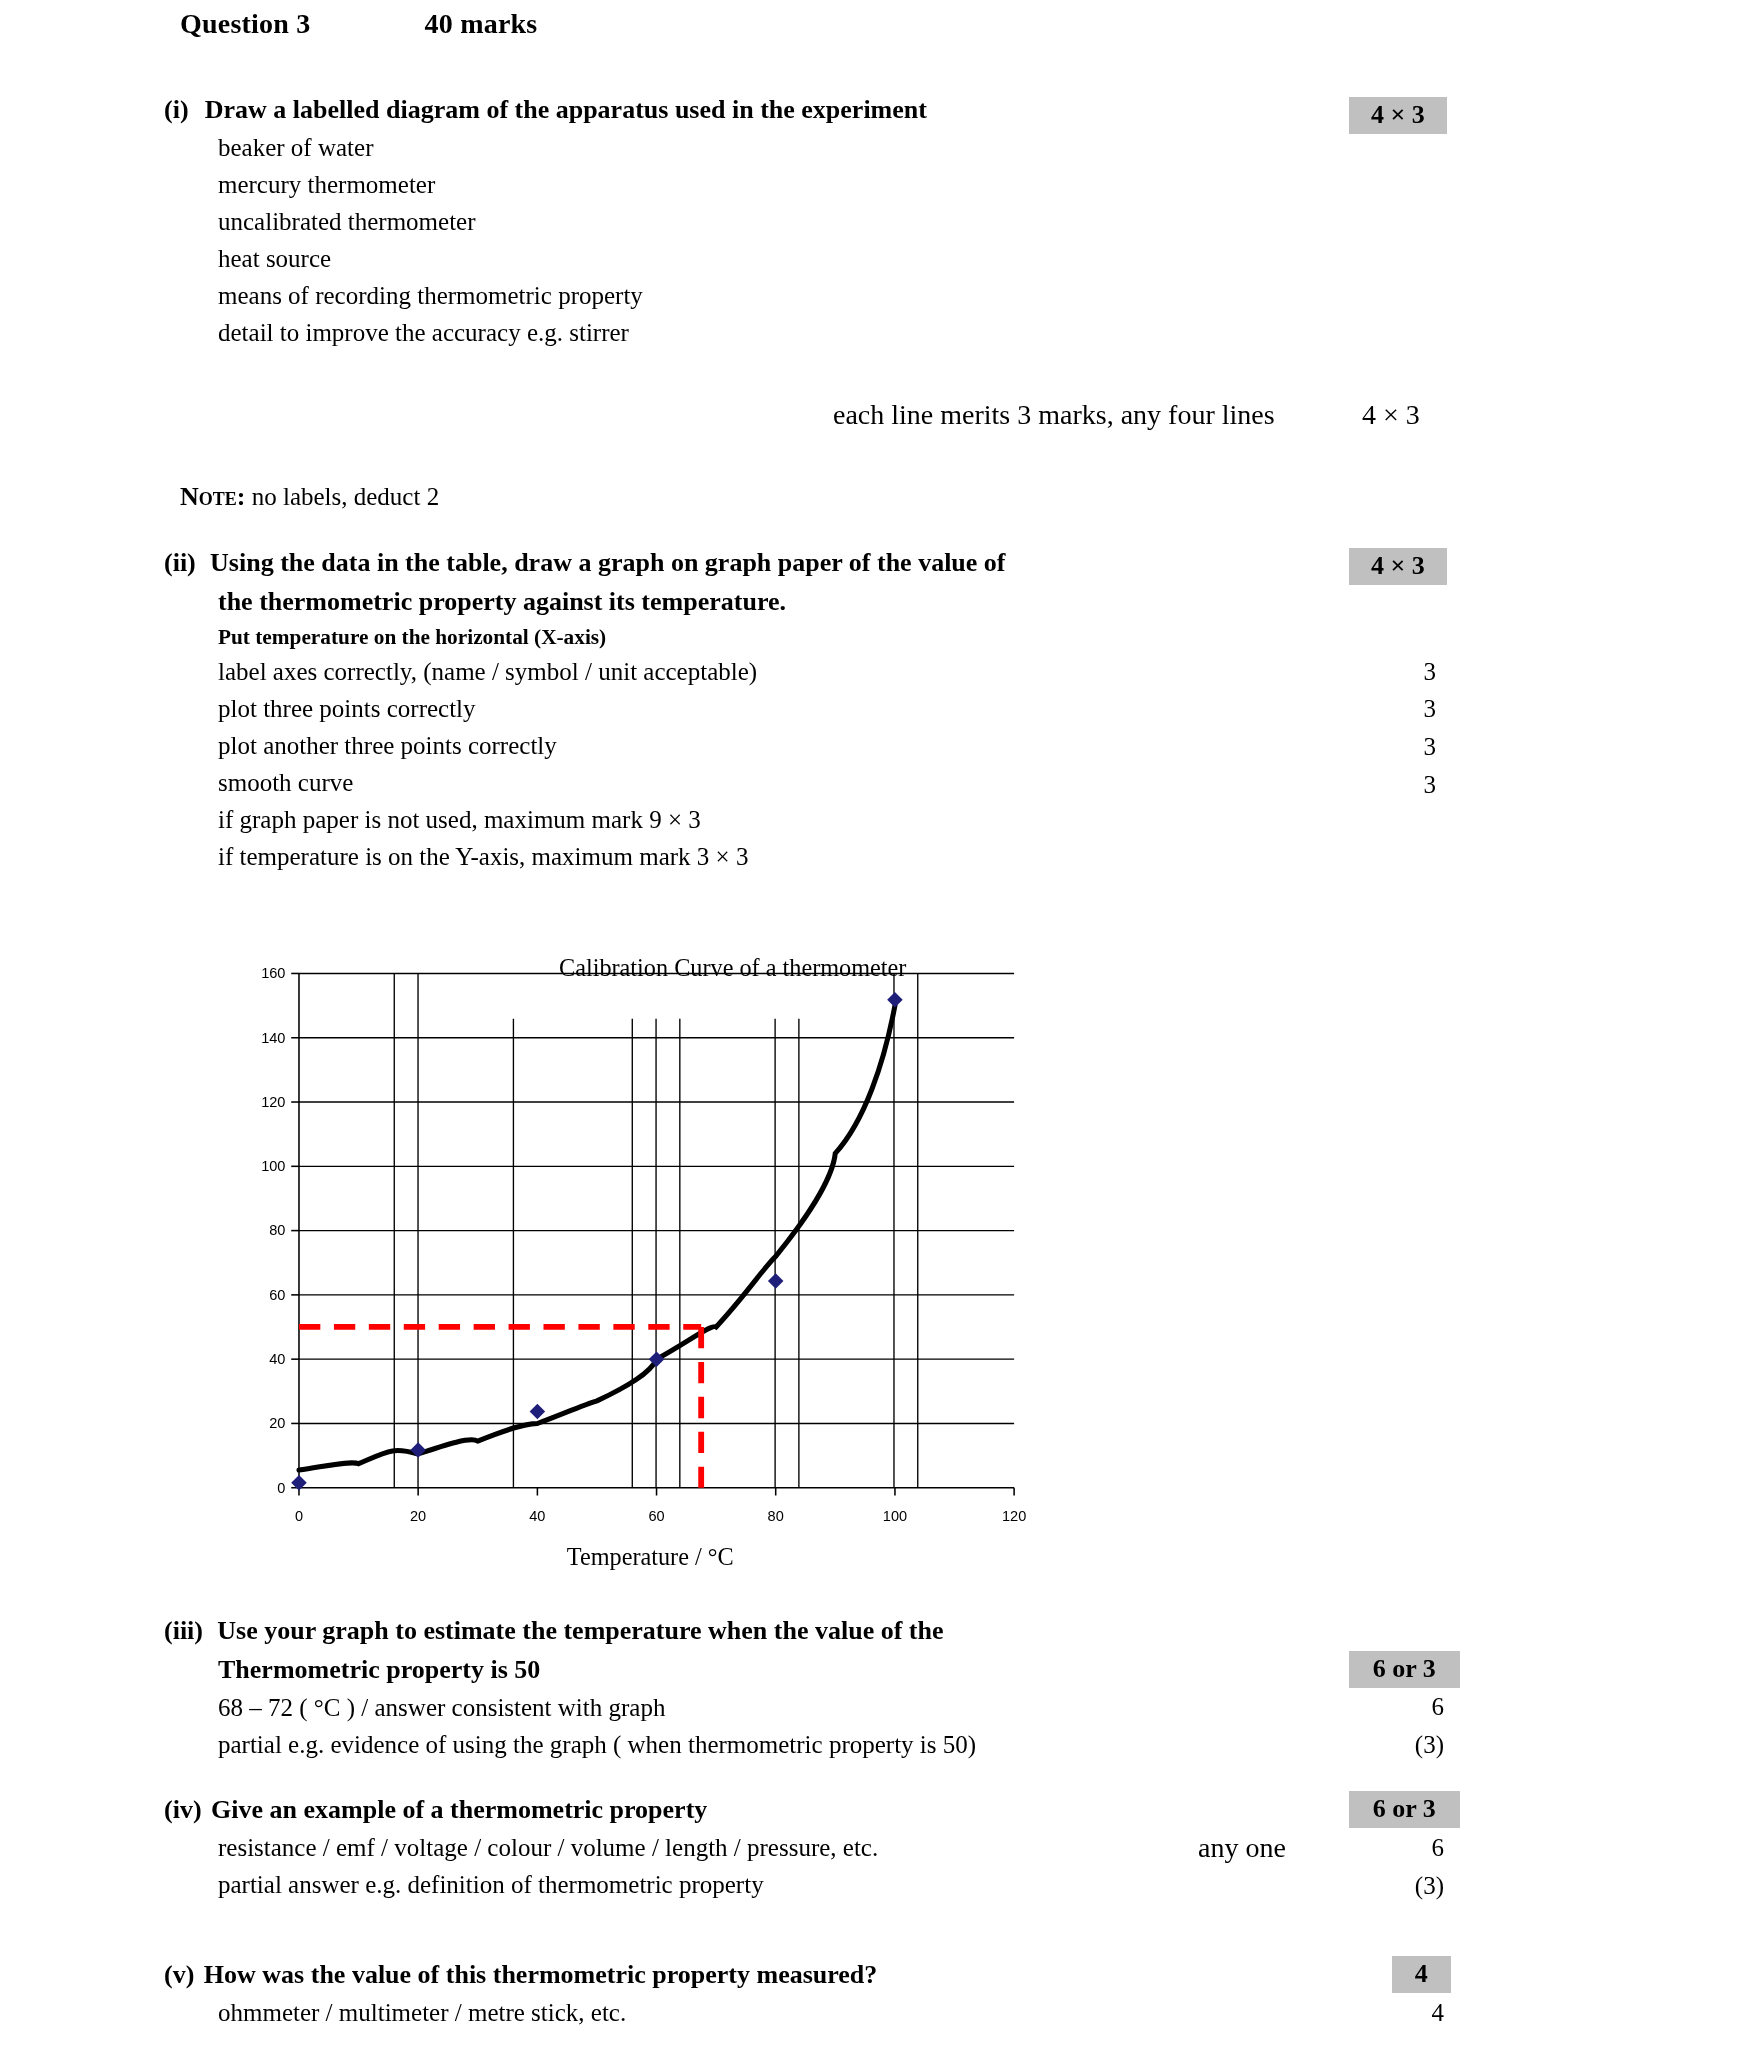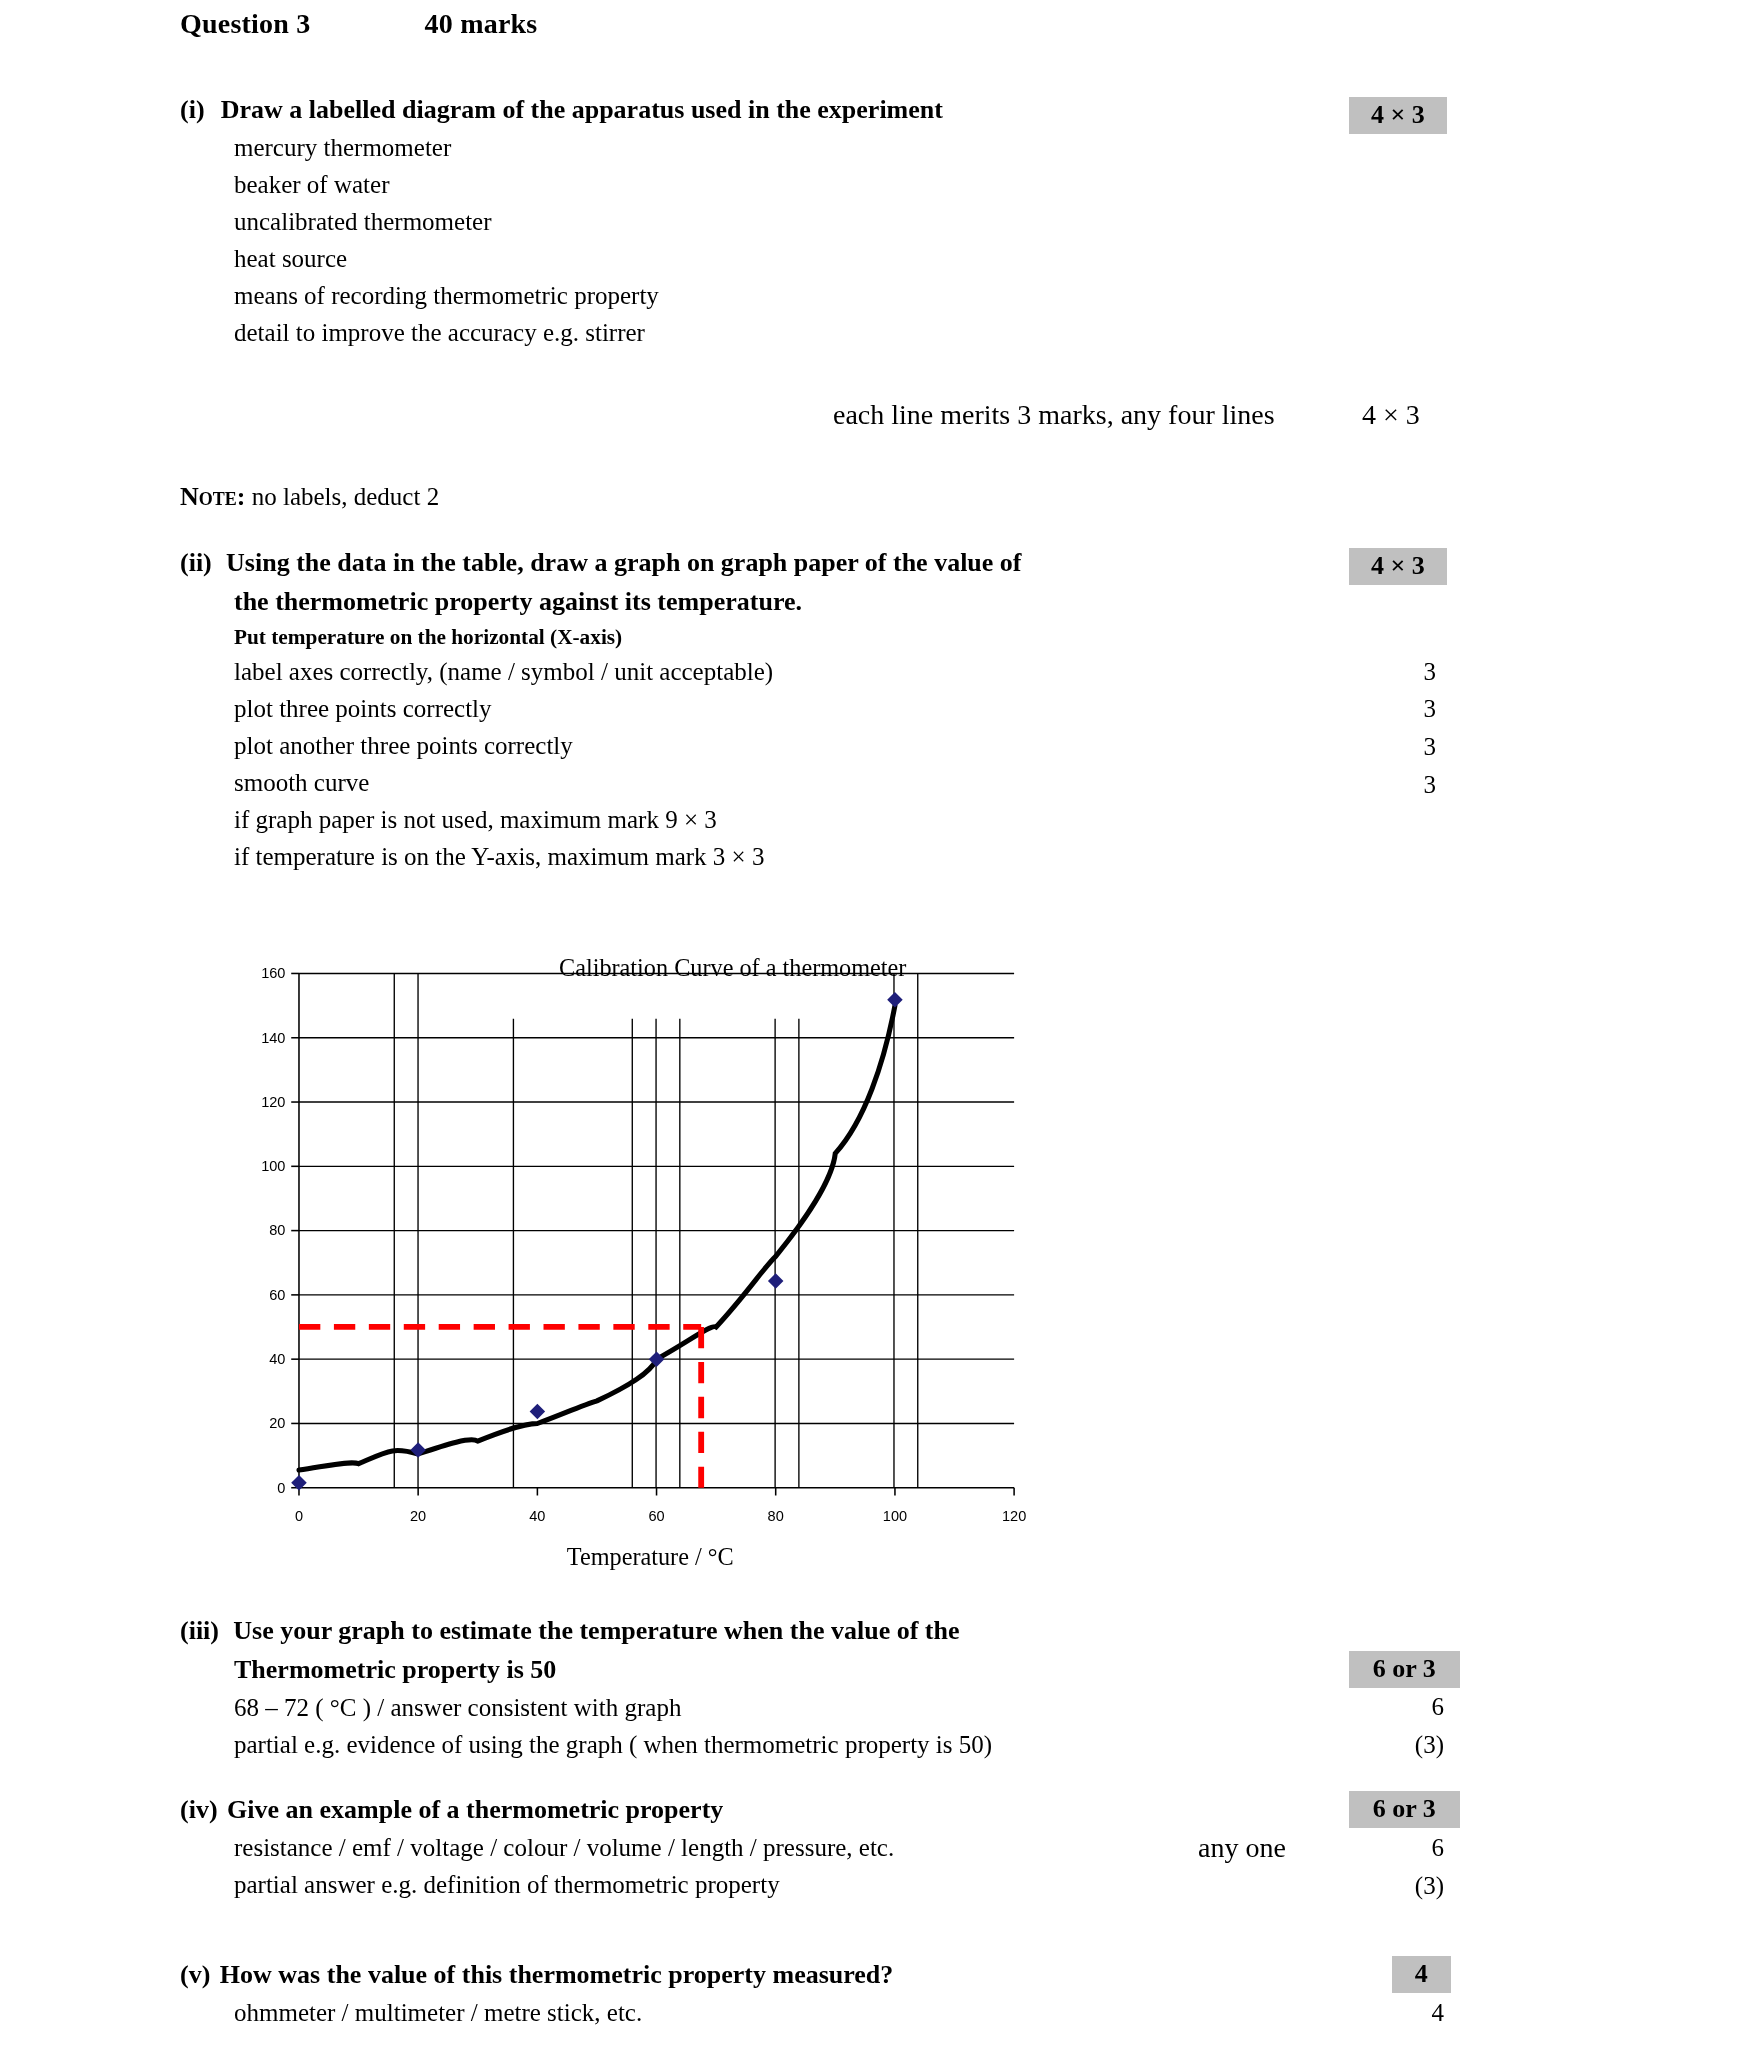--- a/index.html
+++ b/index.html
@@ -22,21 +22,21 @@
     position:absolute;
     left:180px;
     top:7.8px;
     font-size:28px;
     font-weight:bold;
     letter-spacing:0.2px;
   }
   .q-head .marks{margin-left:107px;}
   .sec{
     position:absolute;
-    left:180px;
+    left:164px;
     width:1265px;
   }
   .sec .heading{
     font-size:26px;
     font-weight:bold;
     line-height:39px;
   }
   .sec .heading2{
     font-size:26px;
     font-weight:bold;
@@ -134,22 +134,22 @@
   <div class="q-head">
     <span>Question 3</span>
     <span class="marks">40 marks</span>
   </div>
 
   <div class="sec" style="top:90px;">
     <div class="heading">
       <span>(i)</span>
       <span style="margin-left:9.7px;">Draw a labelled diagram of the apparatus used in the experiment</span>
     </div>
+    <div class="item">beaker of water</div>
     <div class="item">mercury thermometer</div>
-    <div class="item">beaker of water</div>
     <div class="item">uncalibrated thermometer</div>
     <div class="item">heat source</div>
     <div class="item">means of recording thermometric property</div>
     <div class="item">detail to improve the accuracy e.g. stirrer</div>
   </div>
   <div class="markbox" style="left:1349px;top:97px;width:82px;">4 × 3</div>
 
   <div class="freeline" style="left:833px;top:396px;">each line merits 3 marks,  any four lines</div>
   <div class="freeline" style="left:1362px;top:396px;">4 × 3</div>
 

